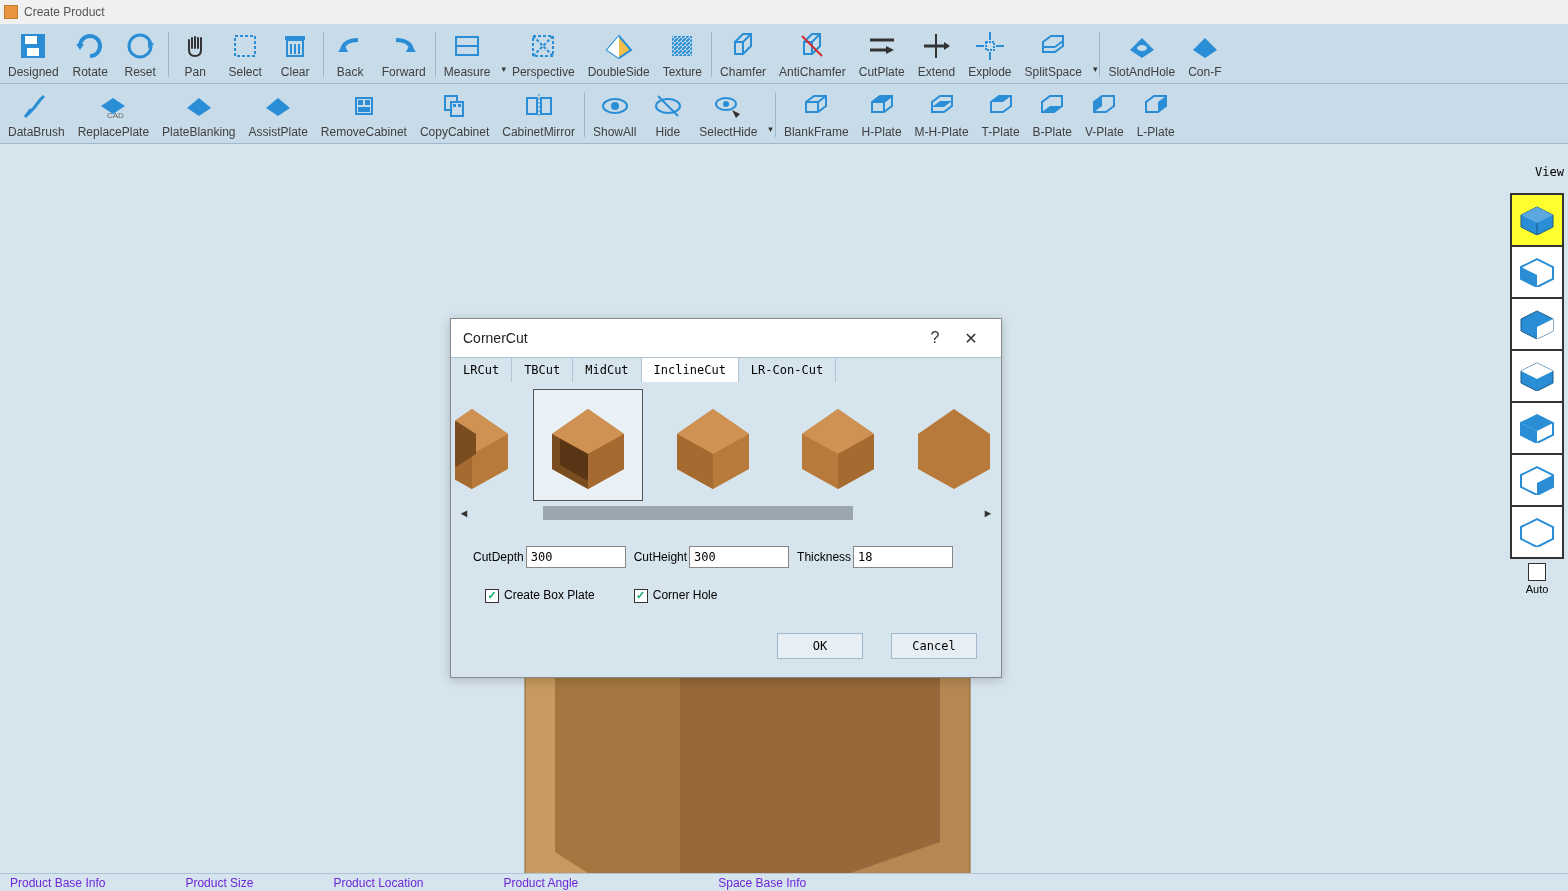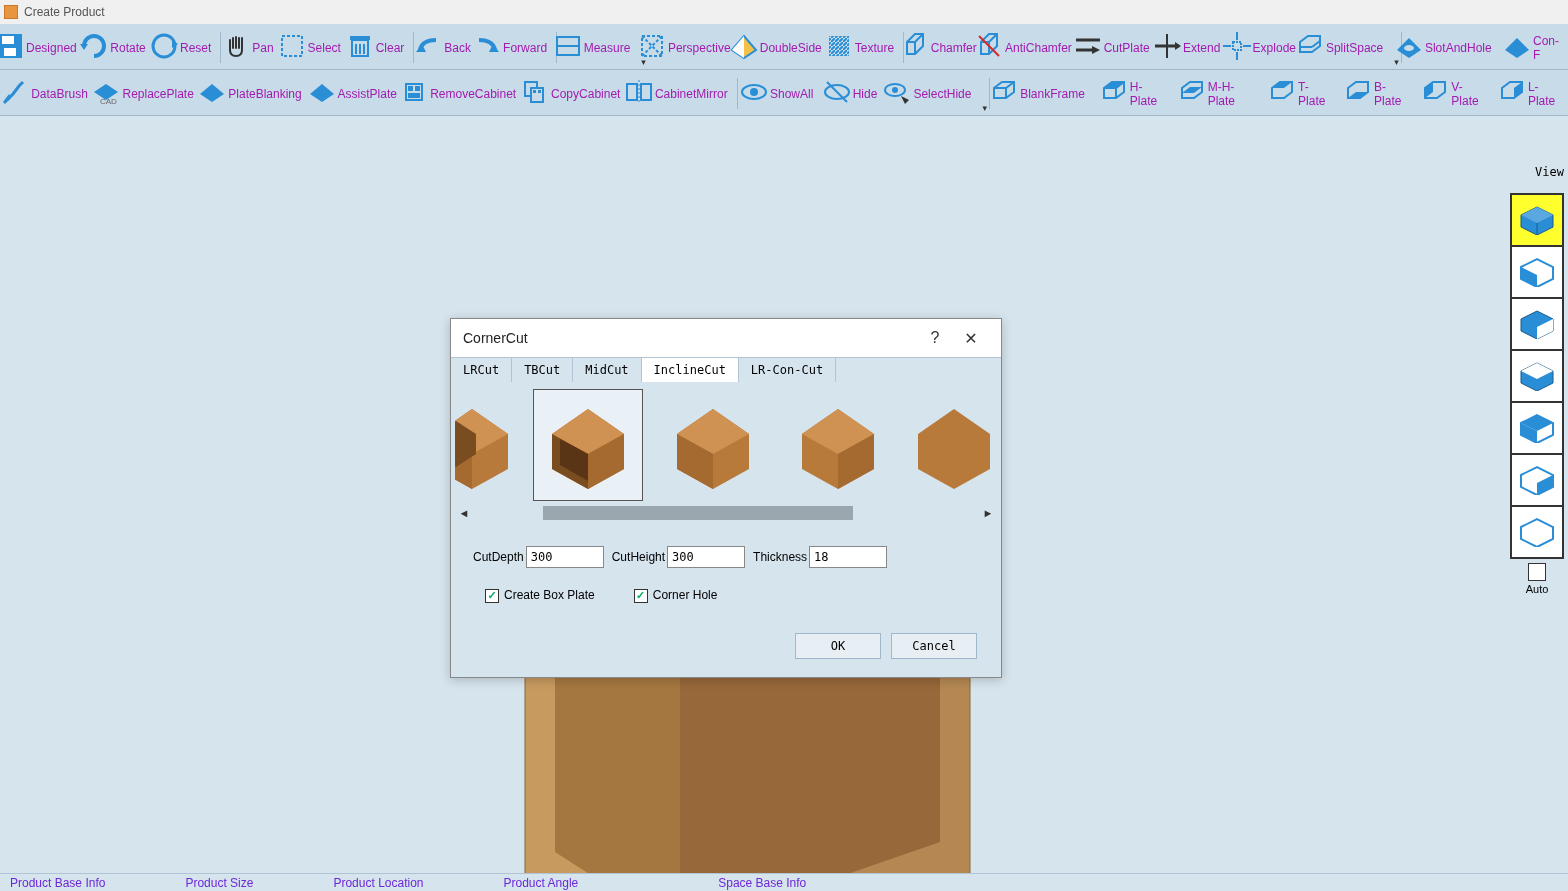--- a/index.html
+++ b/index.html
@@ -2,21 +2,21 @@
 <html><head>
 <meta charset="utf-8">
 <style>
 * { margin: 0; padding: 0; box-sizing: border-box; font-family: Tahoma, Arial, sans-serif; }
 body { background: #d6e4ed; width: 1568px; height: 891px; overflow: hidden; position: relative; }
 
 .title-bar { height: 24px; background: #f0f0f0; display: flex; align-items: center; padding: 0 4px; gap: 6px; font-size: 12px; color: #555; }
 .title-bar .app-icon { width: 14px; height: 14px; background: #e8953f; border: 1px solid #c77a2c; }
 
 .toolbar { background: #c7dbe9; border-bottom: 1px solid #9fb8cb; padding: 4px 2px 2px; display: flex; align-items: flex-end; }
-.tool-btn { display: flex; flex-direction: row; align-items: center; justify-content: flex-end; padding: 2px 6px; font-size: 12px; color: #a21caf; cursor: pointer; min-width: 50px; border-right: 1px solid transparent; }
+.tool-btn { display: flex; flex-direction: column; align-items: center; justify-content: flex-end; padding: 2px 6px; font-size: 12px; color: #404040; cursor: pointer; min-width: 50px; border-right: 1px solid transparent; }
 .tool-btn .icon { width: 32px; height: 32px; display: flex; align-items: center; justify-content: center; margin-bottom: 3px; }
 .tool-sep { width: 1px; background: #9fb8cb; margin: 4px 2px; align-self: stretch; }
 .dropdown-mark { font-size: 9px; color: #333; margin-left: 4px; align-self: center; padding-top: 28px; }
 
 .canvas-area { position: absolute; top: 156px; left: 0; right: 0; bottom: 18px; background: #d6e4ed; }
 
 .view-panel { position: absolute; right: 2px; top: 165px; width: 56px; }
 .view-panel .vlabel { text-align: right; font-size: 12px; font-family: Consolas, monospace; padding-right: 2px; margin-bottom: 14px; }
 .view-item { width: 54px; height: 54px; background: #fff; border: 2px solid #333; display: flex; align-items: center; justify-content: center; cursor: pointer; margin-bottom: -2px; }
 .view-item.active { background: #ffff2e; }
@@ -37,24 +37,24 @@
 .thumb { flex: 0 0 110px; height: 112px; display: flex; align-items: center; justify-content: center; cursor: pointer; background: #d6e4ed; }
 .thumb.sel { border: 1px solid #555; background: #eaf1f6; }
 .thumb .wood { width: 92px; height: 92px; }
 .scroll-row { display: flex; align-items: center; height: 18px; padding: 0 2px; background: #d6e4ed; }
 .scroll-row .arrow { width: 14px; text-align: center; font-size: 11px; color: #333; cursor: pointer; }
 .scroll-row .track { flex: 1; height: 14px; background: #d6e4ed; position: relative; }
 .scroll-row .bar { position: absolute; left: 72px; width: 310px; height: 14px; background: #9aa7af; }
 
 .fields { padding: 24px 18px 10px; display: flex; align-items: center; gap: 0; font-size: 12px; font-family: Consolas, monospace; }
 .fields label { margin-right: 2px; }
-.fields input[type=text] { width: 78px; height: 22px; border: 1px solid #888; font-size: 12px; padding: 2px 4px; background: #fff; font-family: Consolas, monospace; }
+.fields input[type=text] { width: 100px; height: 22px; border: 1px solid #888; font-size: 12px; padding: 2px 4px; background: #fff; font-family: Consolas, monospace; }
 .checks { padding: 10px 30px 22px; display: flex; gap: 39px; font-size: 12px; font-family: Consolas, monospace; }
 .checks .cb { width: 14px; height: 14px; border: 1px solid #333; background: #fff; display: inline-flex; align-items: center; justify-content: center; font-size: 11px; font-weight: bold; color: #1a6; margin-right: 5px; }
-.btns { padding: 8px 20px 18px; display: flex; justify-content: flex-end; gap: 10px; }
+.btns { padding: 8px 20px 18px; display: flex; justify-content: flex-end; gap: 28px; }
 .btns button { width: 86px; height: 26px; background: #e8eff4; border: 1px solid #9fb8cb; font-size: 12px; font-family: Consolas, monospace; cursor: pointer; }
 
 .status { position: absolute; bottom: 0; left: 0; right: 0; height: 18px; background: #d6e4ed; display: flex; font-size: 12px; font-family: Consolas, monospace; color: #6d28d9; align-items: center; padding: 0 10px; gap: 80px; border-top: 1px solid #b0c4d4; }
 
 
 .cabinet { position: absolute; left: 480px; top: 166px; width: 530px; height: 650px; pointer-events: none; }
 </style>
 </head>
 <body>
 

